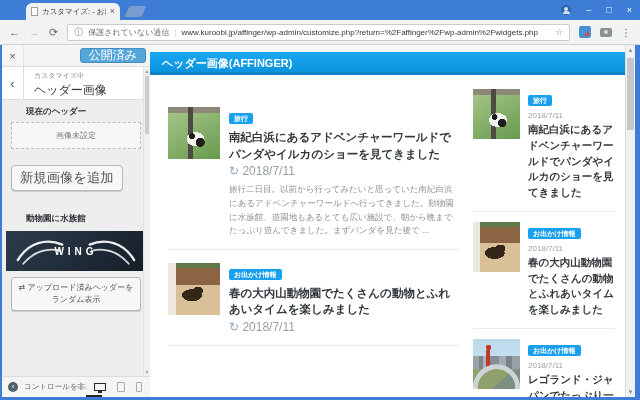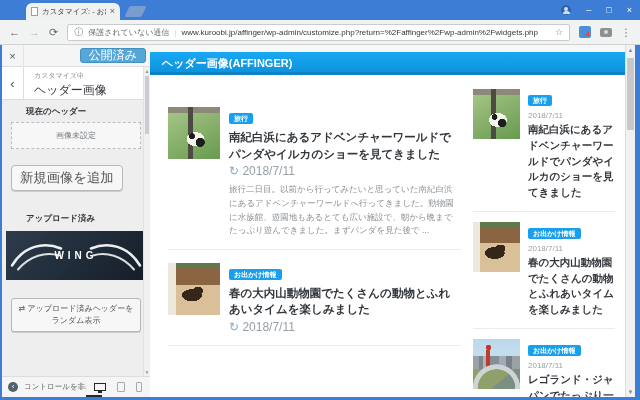--- a/index.html
+++ b/index.html
@@ -46,21 +46,21 @@
   .publish-btn { position:absolute; right:4px; top:3px; height:15px; line-height:13px; padding:0 8px; background:#55a6d9; border:1px solid #4190c0; border-radius:3px; color:#fff; font-size:12px; }
   .panel-head { height:33px; background:#fff; border-bottom:1px solid #ddd; display:flex; }
   .back-btn { width:22px; border-right:1px solid #ddd; color:#50575e; font-size:13px; display:flex; align-items:center; justify-content:center; }
   .panel-titles { padding:4px 0 0 10px; }
   .ctx-label { font-size:7px; color:#888; }
   .panel-title { font-size:12px; color:#32373c; margin-top:1px; }
   .panel-desc { padding:8px 10px; font-size:7.5px; line-height:1.45; color:#666; }
   .sec-label2 { padding:6px 24px 4px; font-weight:bold; font-size:8.5px; color:#32373c; }
   .dashed-box { margin:0 9px; border:1px dashed #b9bfc4; background:#f7f7f7; padding:7px 4px; text-align:center; color:#72777c; }
   .add-img-btn { display:inline-block; margin:16px 9px; padding:3px 8px; background:#f7f7f7; border:1px solid #b4b9be; border-radius:4px; color:#555; box-shadow:0 1px 0 #ccc; }
-  .wing-card { margin:2px 4px 18px; height:49px; background:linear-gradient(135deg,#2d3c4c,#141e28); position:relative; display:flex; align-items:center; justify-content:center; }
+  .wing-card { margin:2px 4px 6px; height:40px; background:linear-gradient(135deg,#2d3c4c,#141e28); position:relative; display:flex; align-items:center; justify-content:center; }
   .wing-card svg { position:absolute; inset:0; width:100%; height:100%; }
   .wing-text { position:relative; color:#fff; font-size:10px; font-weight:bold; letter-spacing:4px; }
   .random-btn { margin:0 9px; padding:4px 6px; background:#f7f7f7; border:1px solid #b4b9be; border-radius:3px; color:#555; text-align:center; line-height:1.5; box-shadow:0 1px 0 #ccc; }
   .wp-scroll { position:absolute; right:0; top:22px; bottom:21px; width:7px; background:#f0f0f1; border-left:1px solid #e2e2e2; }
   .wp-scroll .arr { position:absolute; left:0; right:0; text-align:center; font-size:5px; color:#999; }
   .wp-scroll .thumb { position:absolute; left:1px; right:1px; top:9px; height:58px; background:#c9ccd0; }
   .cz-footer { position:absolute; left:0; right:0; bottom:0; height:21px; background:#f5f5f5; border-top:1px solid #ddd; display:flex; align-items:center; padding:0 6px; gap:6px; overflow:hidden; }
   .hide-ctl-ic { width:10px; height:10px; border-radius:50%; background:#50626e; color:#fff; font-size:8px; line-height:9px; text-align:center; flex:none; }
   .hide-ctl-label { color:#666; font-size:7.5px; white-space:nowrap; overflow:hidden; max-width:62px; }
   .devs { display:flex; gap:11px; align-items:center; margin-left:2px; }
@@ -160,21 +160,21 @@
     <div class="panel-head">
       <div class="back-btn">‹</div>
       <div class="panel-titles">
         <div class="ctx-label">カスタマイズ中</div>
         <div class="panel-title">ヘッダー画像</div>
       </div>
     </div>
     <div class="sec-label2">現在のヘッダー</div>
     <div class="dashed-box">画像未設定</div>
     <button class="add-img-btn">新規画像を追加</button>
-    <div class="sec-label2">アップロード済み</div>
+    <div class="sec-label2">動物園に水族館</div>
     <div class="wing-card">
       <svg viewBox="0 0 140 44">
         <path d="M6 32 C 18 12, 38 8, 55 15" stroke="#fff" stroke-width="2.5" fill="none" stroke-linecap="round" opacity="0.92"></path>
         <path d="M12 36 C 24 22, 40 18, 53 22" stroke="#fff" stroke-width="2" fill="none" stroke-linecap="round" opacity="0.85"></path>
         <path d="M134 32 C 122 12, 102 8, 85 15" stroke="#fff" stroke-width="2.5" fill="none" stroke-linecap="round" opacity="0.92"></path>
         <path d="M128 36 C 116 22, 100 18, 87 22" stroke="#fff" stroke-width="2" fill="none" stroke-linecap="round" opacity="0.85"></path>
       </svg>
       <span class="wing-text">WING</span>
     </div>
     <div class="random-btn"><span>⇄</span> <span>アップロード済みヘッダーをランダム表示</span></div>

